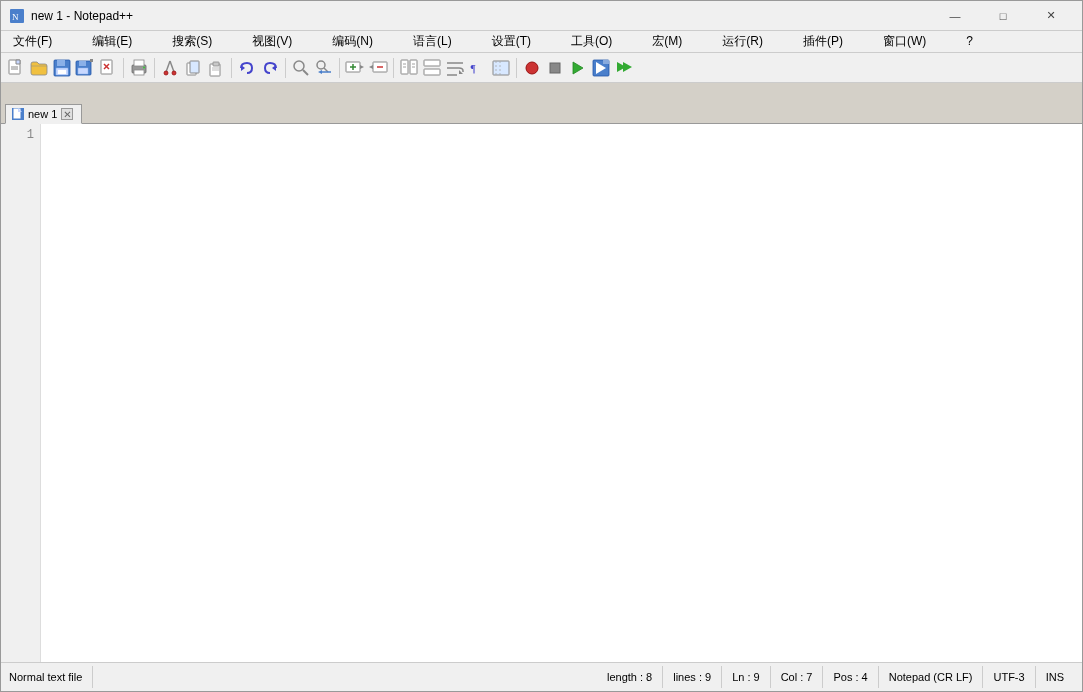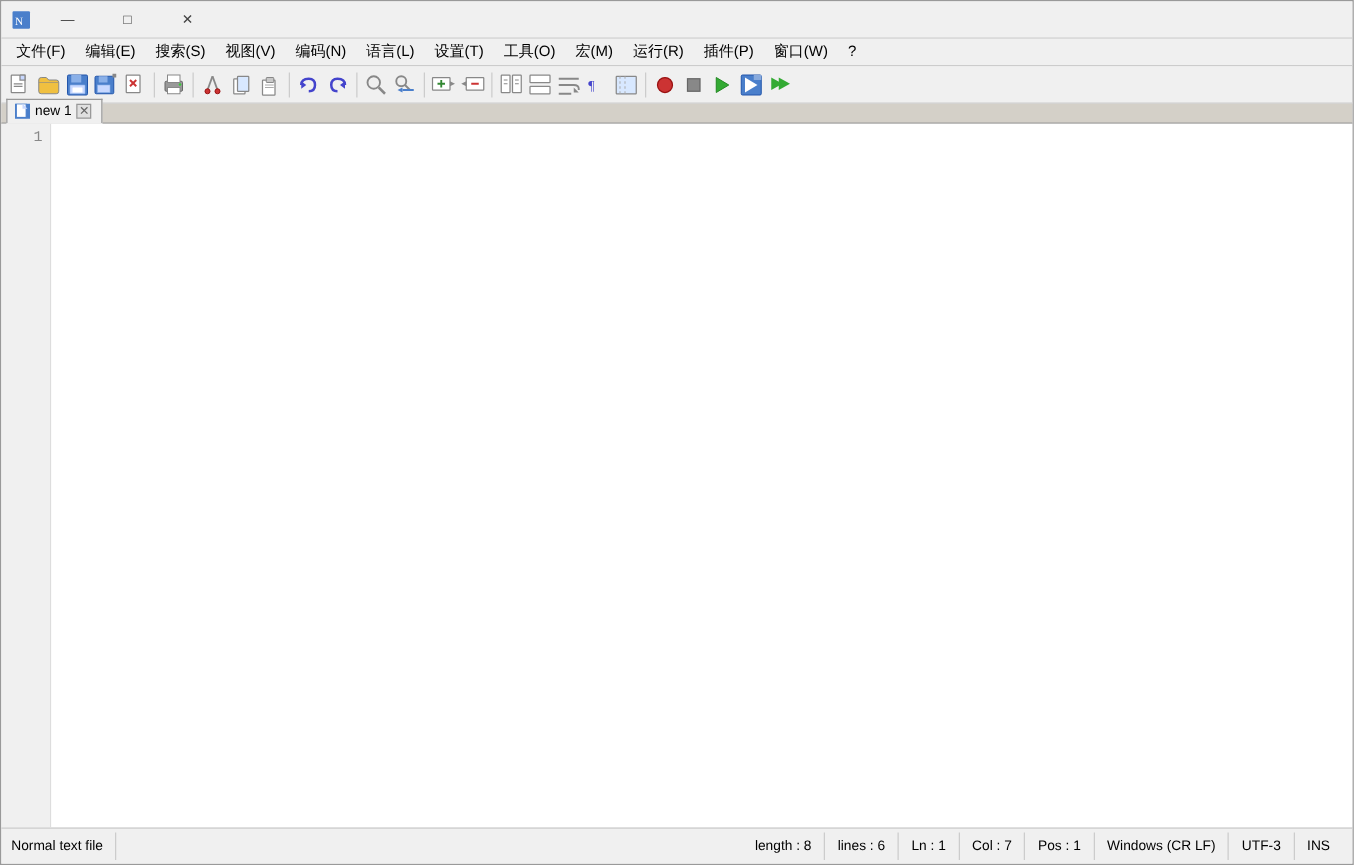--- a/index.html
+++ b/index.html
@@ -57,20 +57,21 @@
     }
 
     
     #menu-bar {
       background: #f0f0f0;
       height: 22px;
       display: flex;
       align-items: flex-end;
       padding: 0 4px;
       border-bottom: 1px solid #ccc;
+      gap: 24px;
     }
     .menu-item {
       padding: 2px 8px;
       font-size: 12px;
       cursor: pointer;
       color: #000;
       height: 22px;
       display: flex;
       align-items: center;
     }
@@ -100,21 +101,21 @@
     .toolbar-separator {
       width: 1px;
       height: 20px;
       background: #ccc;
       margin: 0 3px;
     }
 
     
     #tab-bar {
       background: #d4d0c8;
-      height: 16px;
+      height: 41px;
       display: flex;
       align-items: flex-end;
       padding: 0 4px;
       border-bottom: 1px solid #999;
     }
     .tab {
       display: flex;
       align-items: center;
       padding: 2px 8px 2px 6px;
       background: #f0f0f0;
@@ -218,20 +219,21 @@
 </head>
 <body>
 
 <div id="title-bar">
   <div class="title-icon">
     <svg width="16" height="16" viewBox="0 0 16 16">
       <rect width="14" height="14" x="1" y="1" fill="#4a7fcb" rx="1"></rect>
       <text x="3" y="12" font-size="9" fill="white" font-family="serif">N</text>
     </svg>
   </div>
+  <div class="title-text">new 1 - Notepad++</div>
   <div class="window-controls">
     <button class="win-btn">—</button>
     <button class="win-btn">□</button>
     <button class="win-btn close">✕</button>
   </div>
 </div>
 
 <div id="menu-bar">
   <div class="menu-item">文件(F)</div>
   <div class="menu-item">编辑(E)</div>
@@ -471,20 +473,20 @@
   <div id="line-numbers">
     <div class="line-num">1</div>
   </div>
   <textarea id="editor" spellcheck="false" style=""></textarea>
 </div>
 
 <div id="status-bar">
   <div class="status-section">Normal text file</div>
   <div class="status-spacer"></div>
   <div class="status-section">length : 8</div>
-  <div class="status-section">lines : 6</div>
-  <div class="status-section">Ln : 1</div>
+  <div class="status-section">lines : 9</div>
+  <div class="status-section">Ln : 9</div>
   <div class="status-section">Col : 7</div>
-  <div class="status-section">Pos : 1</div>
-  <div class="status-section">Windows (CR LF)</div>
+  <div class="status-section">Pos : 4</div>
+  <div class="status-section">Notepad (CR LF)</div>
   <div class="status-section">UTF-3</div>
   <div class="status-section">INS</div>
 </div>
 
 </body></html>

